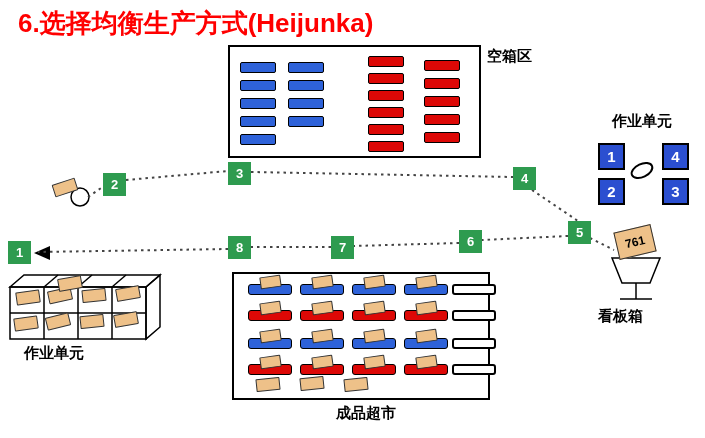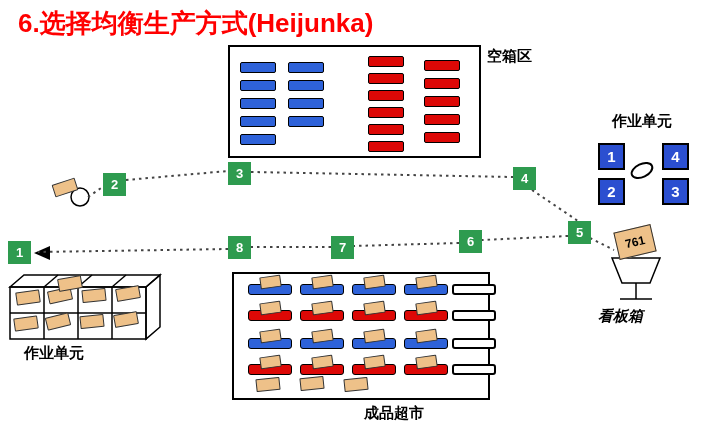--- a/index.html
+++ b/index.html
@@ -34,21 +34,21 @@
 <body>
 
 <div class="canvas">
 
   <h1 class="title">6.选择均衡生产方式(Heijunka)</h1>
 
   <div class="box-outline" style="left:228px; top:45px; width:253px; height:113px;"></div>
   <div class="label" style="left:487px; top:47px;">空箱区</div>
 
   <div class="box-outline" style="left:232px; top:272px; width:258px; height:128px;"></div>
-  <div class="label" style="left:364px; top:404px;">成品超市</div>
+  <div class="label" style="left:336px; top:404px;">成品超市</div>
 
   <svg id="overlay" width="705" height="438">
     <g class="frame">
       <rect x="10" y="287" width="136" height="52"></rect>
       <line x1="44" y1="287" x2="44" y2="339"></line>
       <line x1="78" y1="287" x2="78" y2="339"></line>
       <line x1="112" y1="287" x2="112" y2="339"></line>
       <line x1="10" y1="313" x2="146" y2="313"></line>
       <polygon points="10,287 24,275 160,275 146,287"></polygon>
       <polygon points="146,287 160,275 160,327 146,339"></polygon>
@@ -159,17 +159,17 @@
       <div class="tote" style="left: 300px; top: 377px; transform: rotate(-6deg);"></div>
       <div class="tote" style="left: 344px; top: 378px; transform: rotate(-6deg);"></div>
     </div>
 
   <div class="label" style="left:612px; top:112px;">作业单元</div>
   <div class="oval"></div>
 
   <div class="kanban-card">
     <span>761</span>
   </div>
-  <div class="label" style="left:598px; top:307px;font-style:italic;">看板箱</div>
+  <div class="label" style="left:598px; top:307px;">看板箱</div>
 
   <div class="label" style="left:24px; top:344px;">作业单元</div>
 
 </div>
 
 </body></html>

